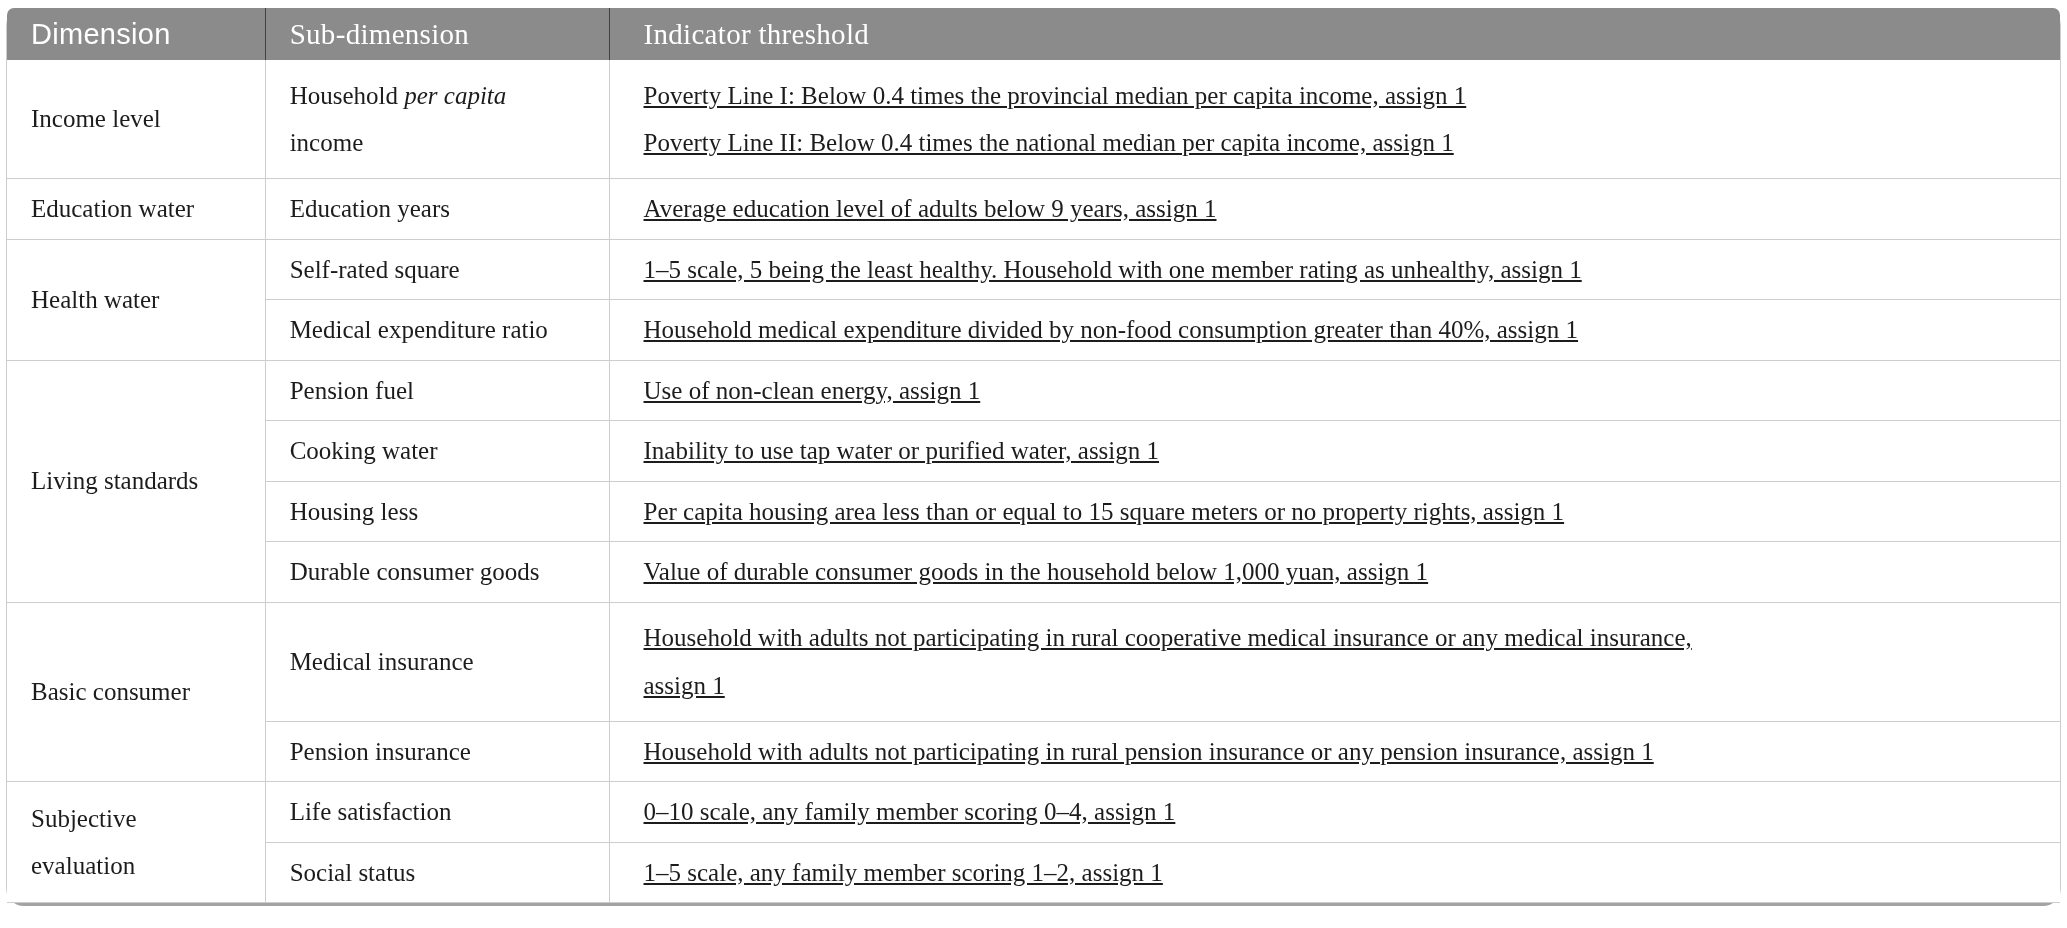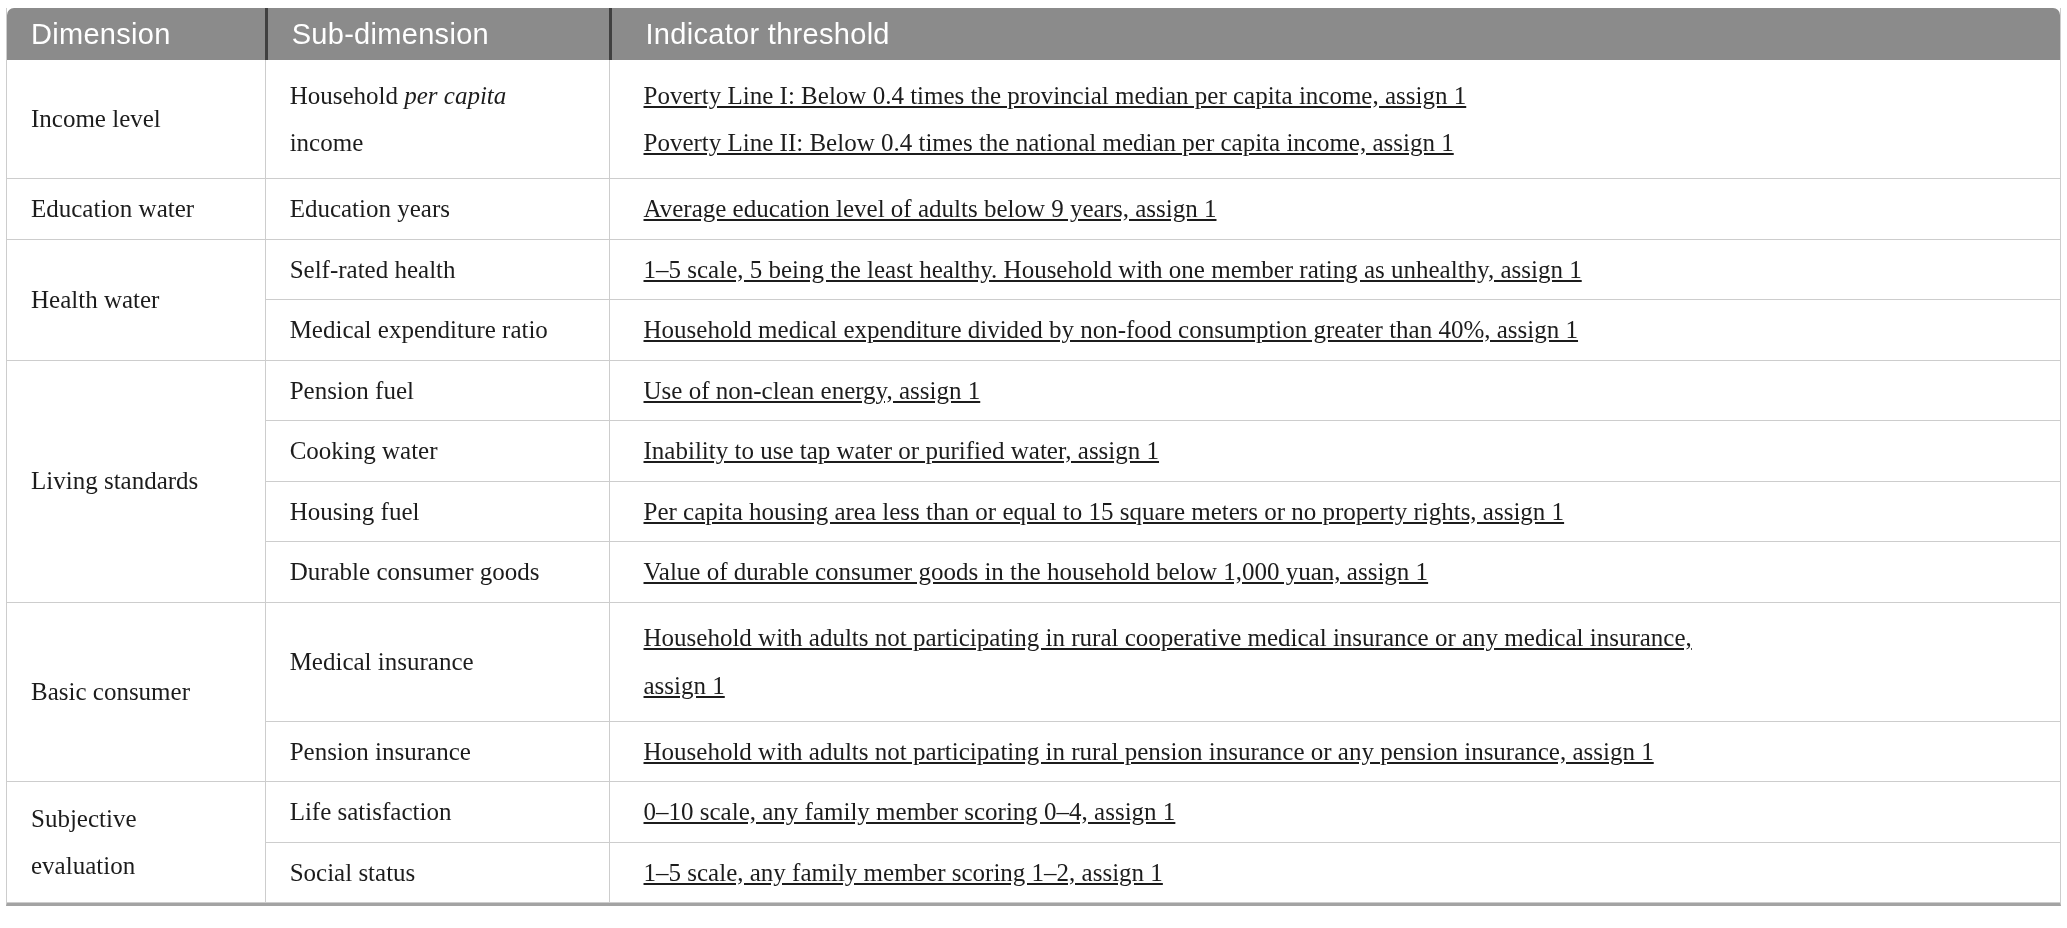--- a/index.html
+++ b/index.html
@@ -18,36 +18,37 @@
   .page{padding:8px 6px 0 6px;}
   table.indicator-table{
     width:100%;
     border-collapse:separate;
     border-spacing:0;
     border-left:1px solid var(--border-light);
     border-right:1px solid var(--border-light);
     border-bottom:3px solid var(--border-heavy);
     font-size:25px;
     table-layout:fixed;
+    border-radius:18px;
   }
   col.c-dim{width:12.55%;}
   col.c-sub{width:16.75%;}
   col.c-thr{width:auto;}
   th{
     background:var(--header-bg);
     color:var(--header-text);
     font-family:"Liberation Sans", sans-serif;
     font-weight:400;
     text-align:left;
     font-size:29px;
     height:52px;
     padding:0 20px 0 24px;
     letter-spacing:0.3px;
   }
-  th + th{border-left:3px solid #404040;}
+  th + th{border-left:1px solid #404040;font-family:Liberation Serif, serif;}
   th.h-thr{padding-left:34px;}
   th:first-child{border-top-left-radius:7px;}
   th:last-child{border-top-right-radius:7px;}
   td{
     border-bottom:1px solid var(--border-light);
     padding:6px 24px 6px 24px;
     line-height:1.9;
     vertical-align:middle;
     background:#ffffff;
   }
@@ -89,21 +90,21 @@
       <tr class="row-normal">
         <td class="col-dim">Education water</td>
         <td class="col-sub">Education years</td>
         <td class="col-thr">
           <span class="line">Average education level of adults below 9 years, assign 1</span>
         </td>
       </tr>
 
       <tr class="row-normal">
         <td class="col-dim" rowspan="2">Health water</td>
-        <td class="col-sub">Self-rated health</td>
+        <td class="col-sub">Self-rated square</td>
         <td class="col-thr">
           <span class="line">1–5 scale, 5 being the least healthy. Household with one member rating as unhealthy, assign 1</span>
         </td>
       </tr>
       <tr class="row-normal">
         <td class="col-sub">Medical expenditure ratio</td>
         <td class="col-thr">
           <span class="line">Household medical expenditure divided by non-food consumption greater than 40%, assign 1</span>
         </td>
       </tr>
@@ -115,21 +116,21 @@
           <span class="line">Use of non-clean energy, assign 1</span>
         </td>
       </tr>
       <tr class="row-normal">
         <td class="col-sub">Cooking water</td>
         <td class="col-thr">
           <span class="line">Inability to use tap water or purified water, assign 1</span>
         </td>
       </tr>
       <tr class="row-normal">
-        <td class="col-sub">Housing fuel</td>
+        <td class="col-sub">Housing less</td>
         <td class="col-thr">
           <span class="line">Per capita housing area less than or equal to 15 square meters or no property rights, assign 1</span>
         </td>
       </tr>
       <tr class="row-normal">
         <td class="col-sub">Durable consumer goods</td>
         <td class="col-thr">
           <span class="line">Value of durable consumer goods in the household below 1,000 yuan, assign 1</span>
         </td>
       </tr>

